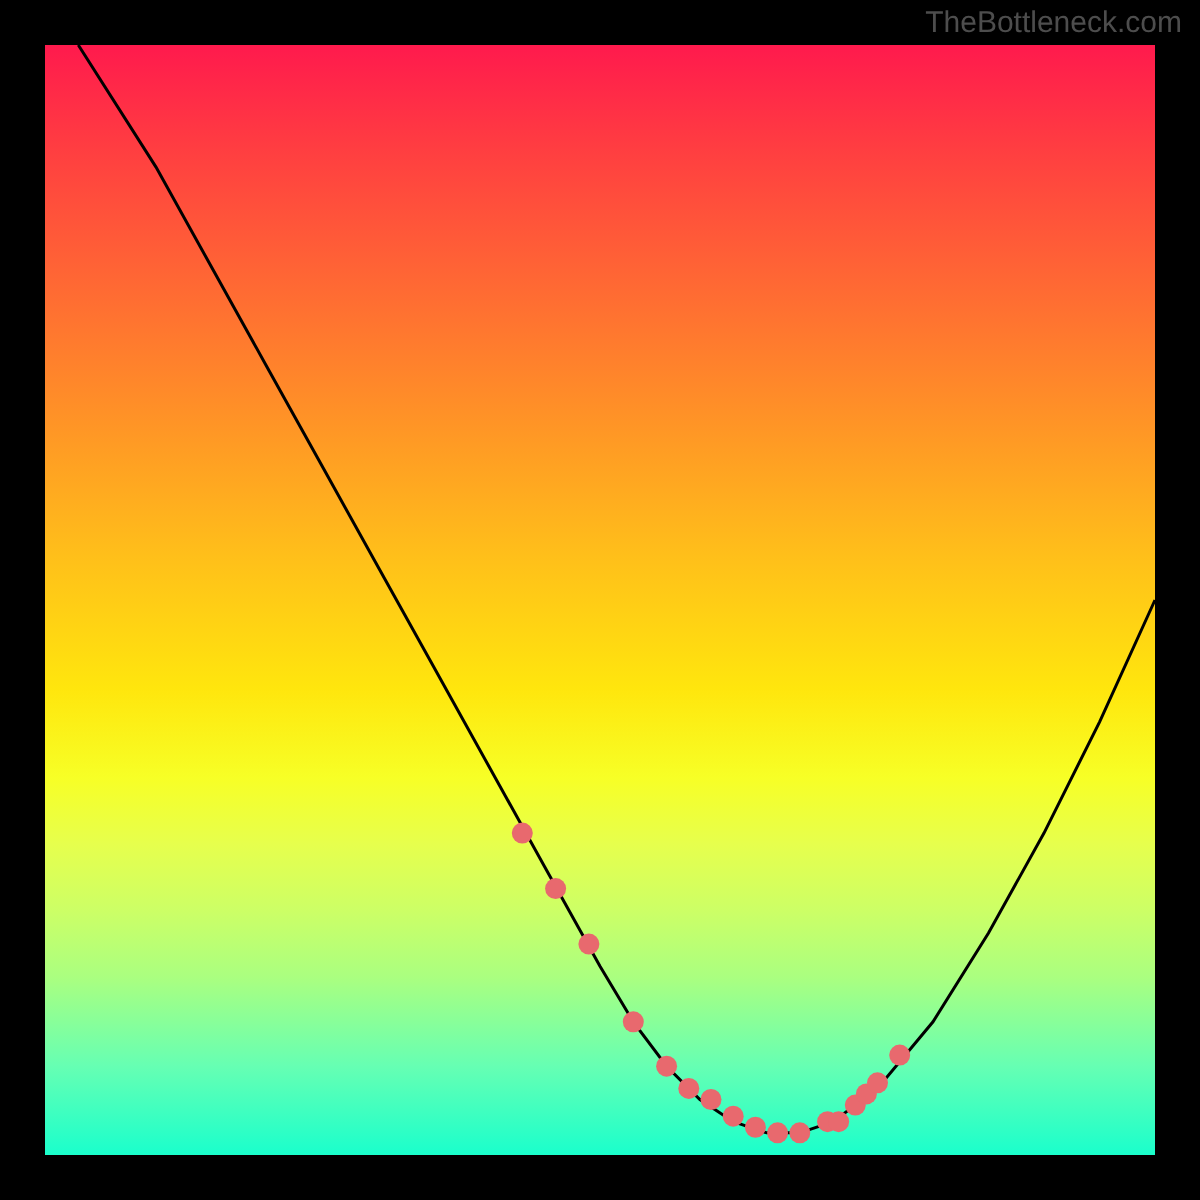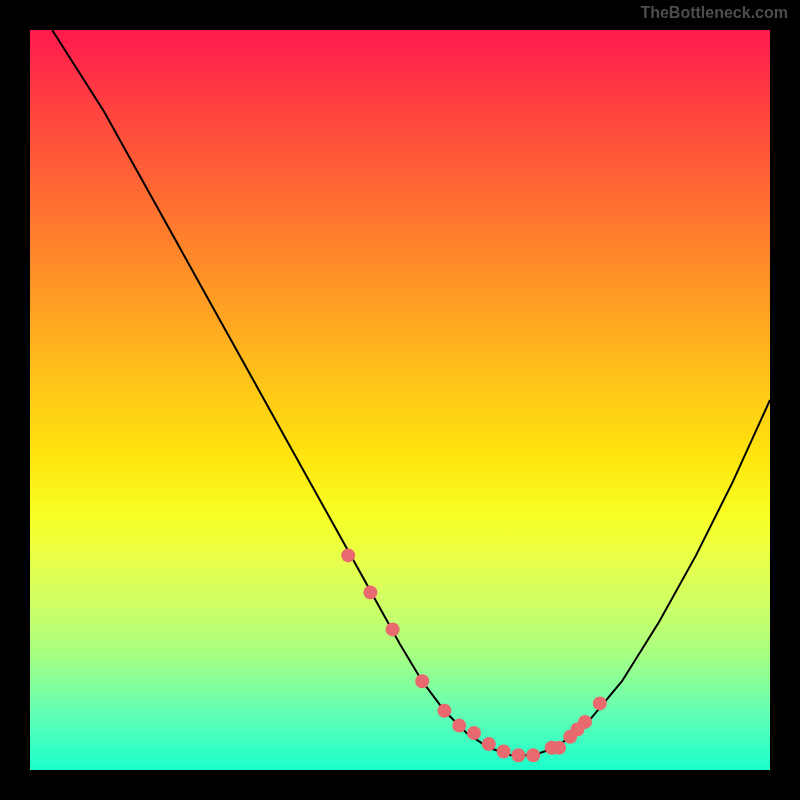--- a/index.html
+++ b/index.html
@@ -9,22 +9,22 @@
     background: #000;
     position: relative;
     font-family: Arial, sans-serif;
     overflow: hidden;
   }
   .watermark {
     position: absolute;
     top: 4px;
     right: 12px;
     color: #4d4d4d;
-    font-size: 16px;
-    font-weight: bold;
+    font-size: 20px;
+    font-weight: normal;
     z-index: 10;
   }
   .plot-area {
     position: absolute;
     top: 30px;
     left: 30px;
     width: 740px;
     height: 740px;
     background: linear-gradient(to bottom,
       #ff1a4d 0%,

